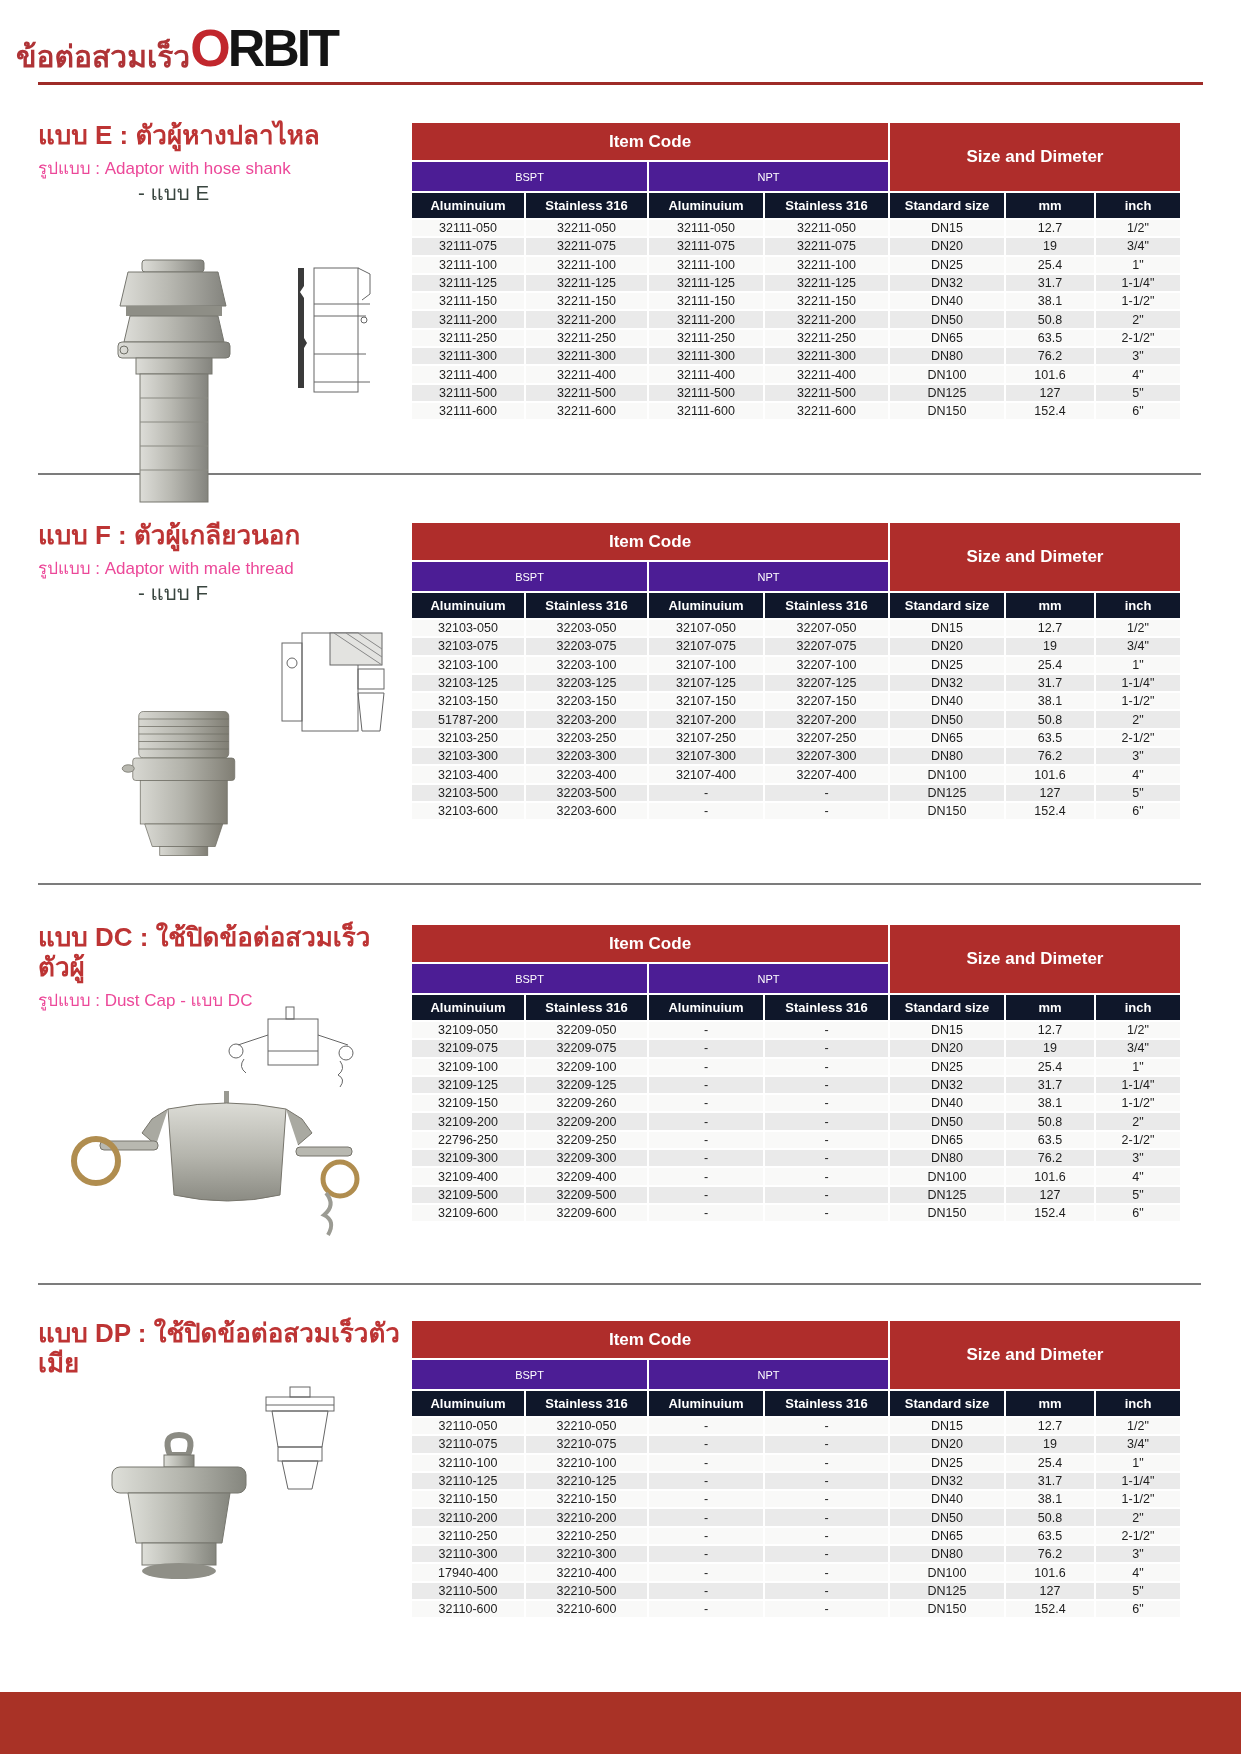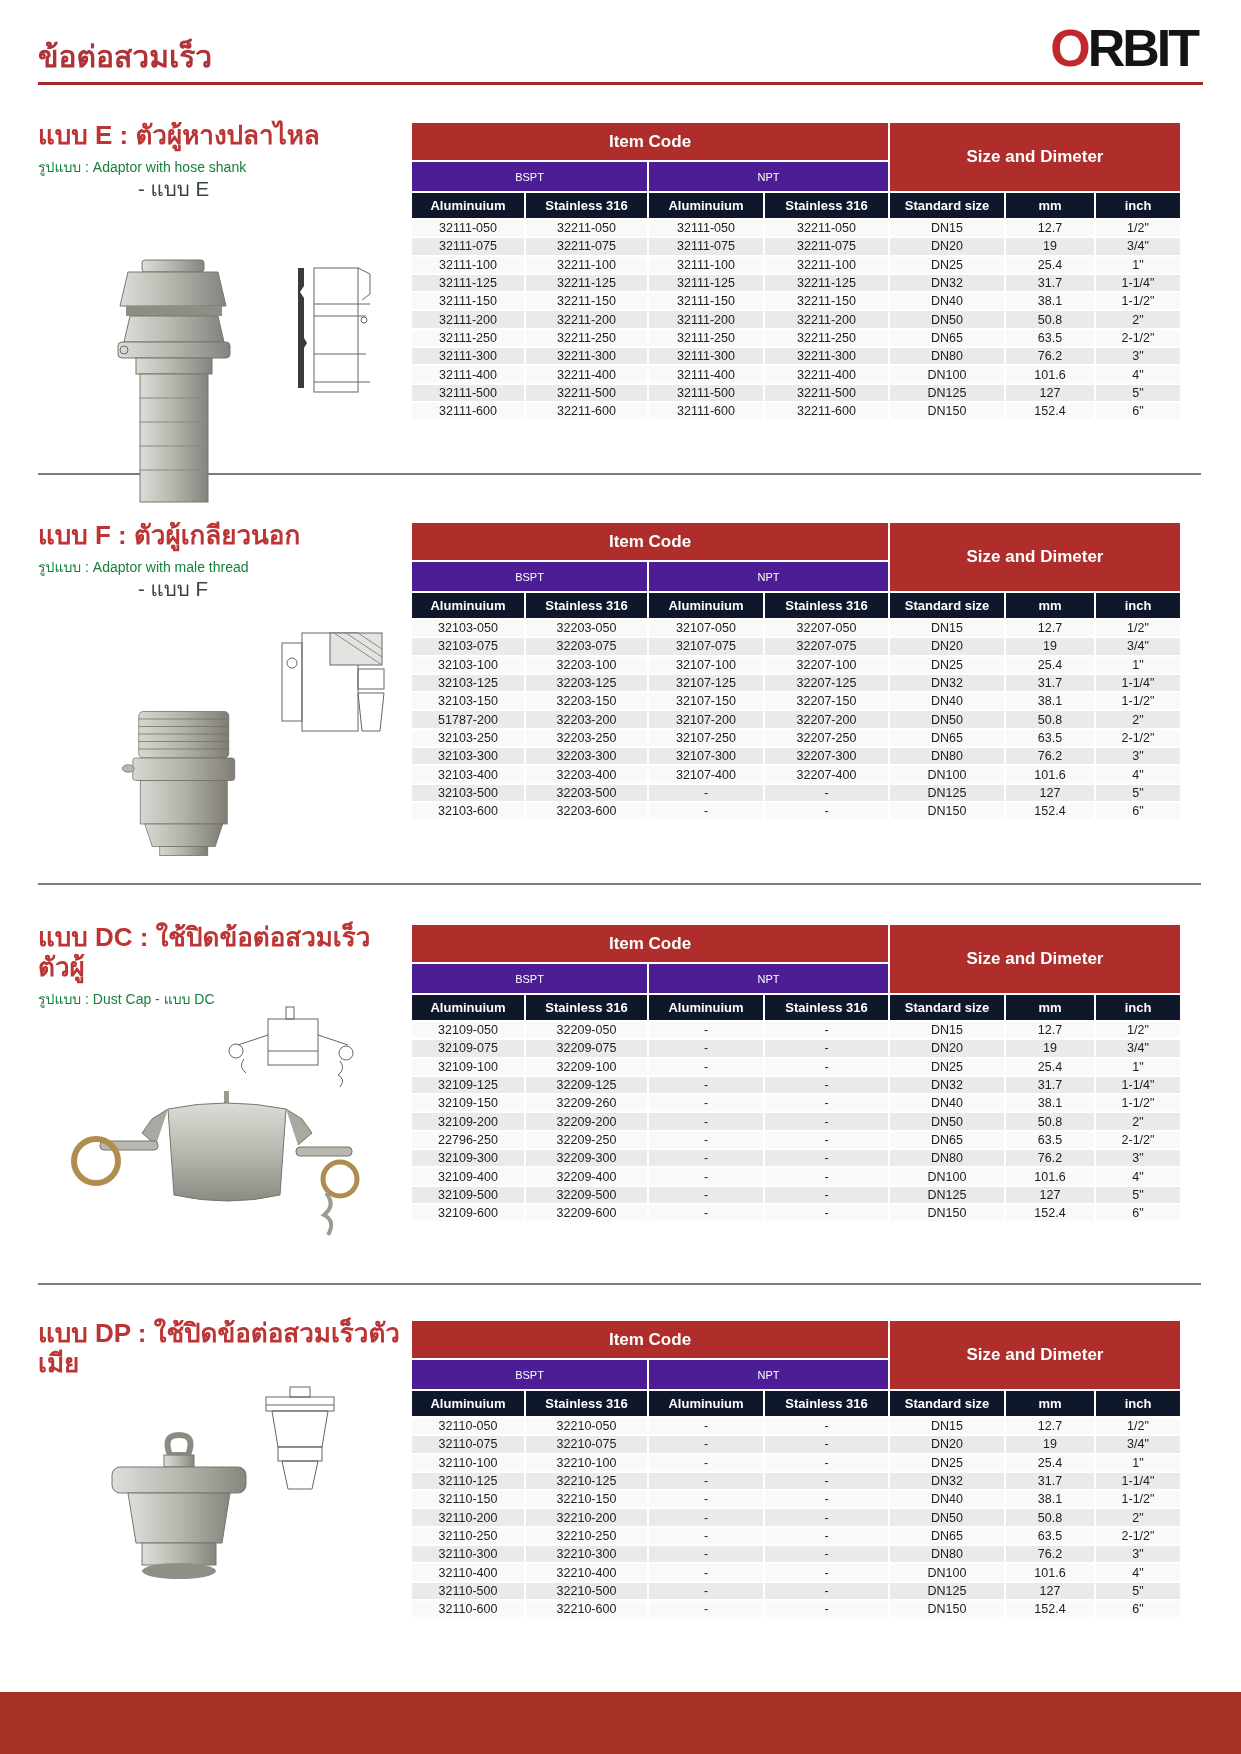--- a/index.html
+++ b/index.html
@@ -1,36 +1,36 @@
 <!DOCTYPE html>
 <html><head>
 <meta charset="utf-8">
 <style>
   html,body{margin:0;padding:0}
   body{
     width:1241px;height:1754px;position:relative;background:#ffffff;
     font-family:"Liberation Sans","DejaVu Sans",sans-serif;overflow:hidden;
   }
   
-  .header{display:flex;justify-content:space-between;align-items:flex-end;
-          padding:34px 44px 0 38px;height:72px;box-sizing:border-box}
+  .header{display:flex;align-items:flex-end;
+          padding:34px 44px 0 16px;height:72px;box-sizing:border-box}
   .page-title{color:#AF3336;font-size:30px;font-weight:700;line-height:1}
   .logo{font-size:52px;font-weight:800;letter-spacing:-3px;color:#141414;line-height:.9}
   .logo .o{color:#C1272D}
   .rule{border-top:3px solid #9E2B28;margin:10px 38px 0 38px}
 
   
   .section{display:flex;align-items:flex-start;padding-left:38px;box-sizing:border-box;overflow:visible}
   .sec-1{margin-top:36px;height:322px}
   .sec-2{margin-top:46px;height:320px}
   .sec-3{margin-top:38px;height:326px}
   .sec-4{margin-top:34px;height:320px}
   .left{flex:0 0 372px;width:372px;position:relative;height:100%}
   .sec-title{color:#BD3434;font-size:26px;font-weight:700;margin:0 0 7px 0;line-height:1.15}
-  .sec-sub{color:#15803d;font-size:14px;margin:0;line-height:1.3}
+  .sec-sub{color:#ec4899;font-size:17px;margin:0;line-height:1.3}
   .sec-sub2{color:#39453F;font-size:20.5px;margin:0 0 0 100px;line-height:1.3}
   .divider{border:none;border-top:2px solid #7C7C7C;margin-left:38px;margin-right:40px}
   .div-1{margin-top:30px}
   .div-2{margin-top:42px}
   .div-3{margin-top:34px}
 
   
   table{border-collapse:collapse;table-layout:fixed;width:770px;flex:0 0 770px}
   th,td{border:2px solid #ffffff;text-align:center;overflow:hidden;white-space:nowrap}
   .th-red{background:#AF2D2B;color:#ffffff;font-size:17px;font-weight:700;height:35px}
@@ -703,21 +703,21 @@
         <tr>
           <td>32110-300</td>
           <td>32210-300</td>
           <td>-</td>
           <td>-</td>
           <td>DN80</td>
           <td>76.2</td>
           <td>3"</td>
         </tr>
         <tr>
-          <td>32110-400</td>
+          <td>17940-400</td>
           <td>32210-400</td>
           <td>-</td>
           <td>-</td>
           <td>DN100</td>
           <td>101.6</td>
           <td>4"</td>
         </tr>
         <tr>
           <td>32110-500</td>
           <td>32210-500</td>

